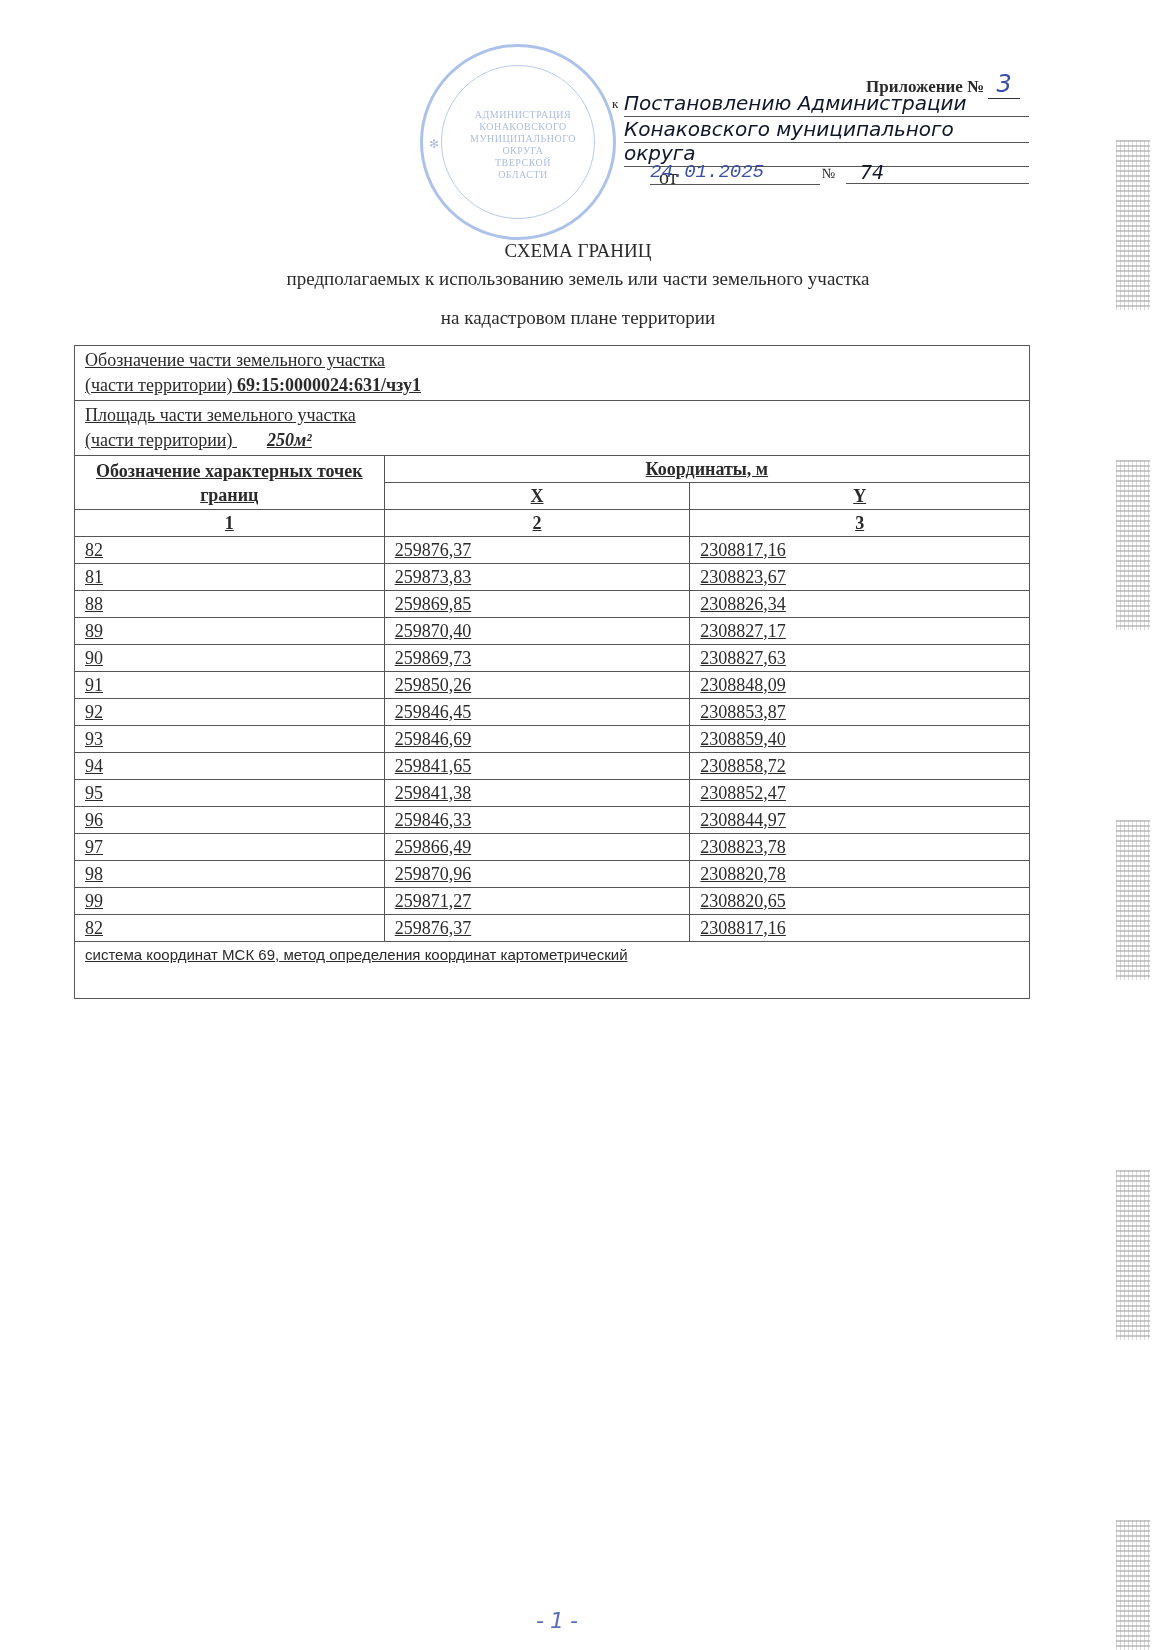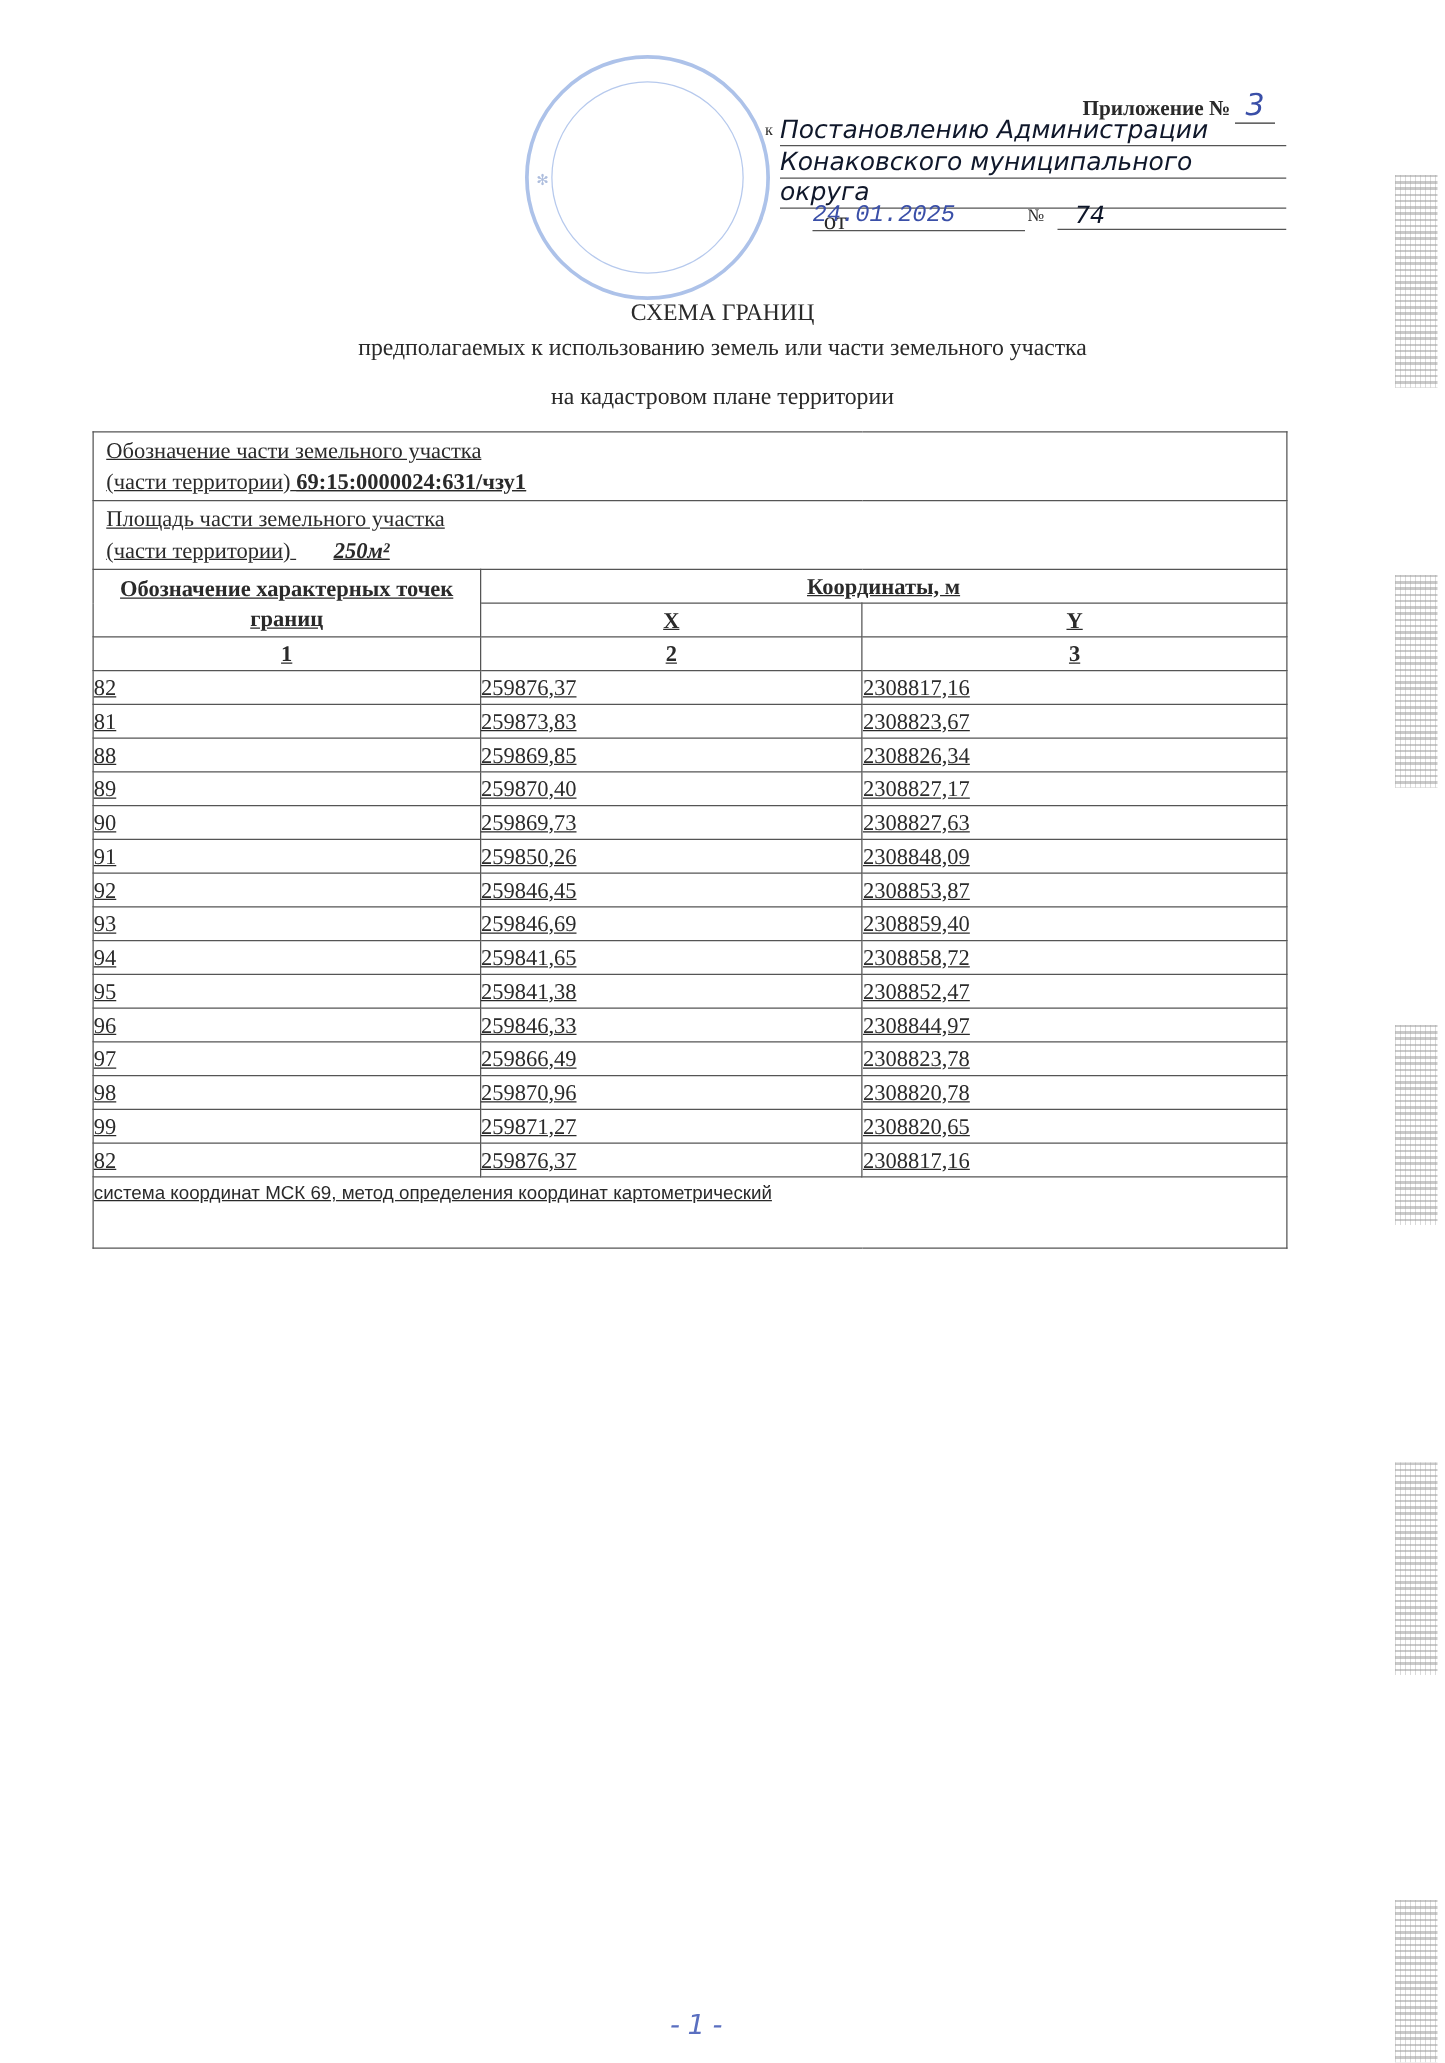--- a/index.html
+++ b/index.html
@@ -34,21 +34,21 @@
 
   
   .title { position: absolute; left: 0; width: 1156px; text-align: center; font-size: 19px; }
   .t1 { top: 240px; }
   .t2 { top: 268px; }
   .t3 { top: 307px; }
 
   
   table.coords { position: absolute; left: 74px; top: 345px; width: 956px;
            border-collapse: collapse; font-size: 18px; text-decoration: underline; }
-  table.coords td { border: 1px solid #555; padding: 0 0; height: 26px; }
+  table.coords td { border: 1px solid #555; padding: 0 10px; height: 26px; }
   .info-cell { text-align: left; line-height: 25px; padding: 2px 10px !important; }
   .info-cell .value { font-weight: bold; text-decoration: underline; }
   .info-cell .area { font-weight: bold; font-style: italic; text-decoration: underline; margin-left: 30px; }
   .hdr { font-weight: bold; text-align: center; }
   .num-cell { text-align: left; font-family: "Liberation Sans Narrow", "Liberation Serif", serif; }
   .colnum { text-align: center; font-weight: bold; }
   .footer-cell { font-family: "Liberation Sans", sans-serif; font-size: 15px; height: 52px !important;
            vertical-align: top; padding-top: 4px !important; }
 
   
@@ -60,20 +60,28 @@
            background: repeating-linear-gradient(180deg, rgba(80,80,80,0.55) 0 2px, rgba(255,255,255,0) 2px 5px),
                        repeating-linear-gradient(90deg, rgba(90,90,90,0.4) 0 1px, rgba(255,255,255,0) 1px 4px);
            opacity: 0.55; }
 </style>
 </head>
 <body>
 
 <div class="stamp">
   <div class="inner"></div>
   <span class="star">✻</span>
+  <div class="lines">
+    <div>АДМИНИСТРАЦИЯ</div>
+    <div>КОНАКОВСКОГО</div>
+    <div>МУНИЦИПАЛЬНОГО</div>
+    <div>ОКРУГА</div>
+    <div>ТВЕРСКОЙ</div>
+    <div>ОБЛАСТИ</div>
+  </div>
 </div>
 
 <div class="appendix">
   <span>Приложение №</span>
   <span class="num">3</span>
 </div>
 <span class="ref-k">к</span>
 <div class="ref-line" style="top:90px">Постановлению Администрации</div>
 <div class="ref-line" style="top:116px">Конаковского муниципального</div>
 <div class="ref-line" style="top:140px;width:405px">округа</div>

